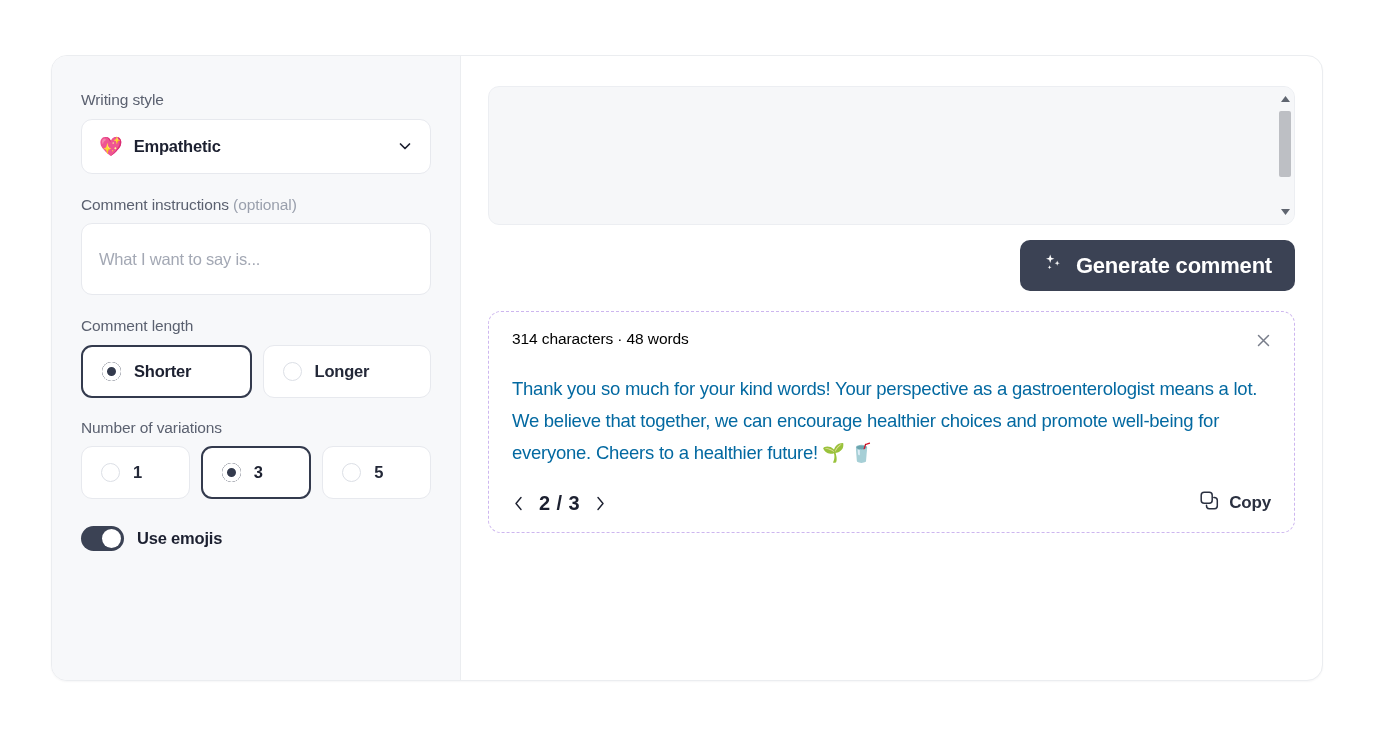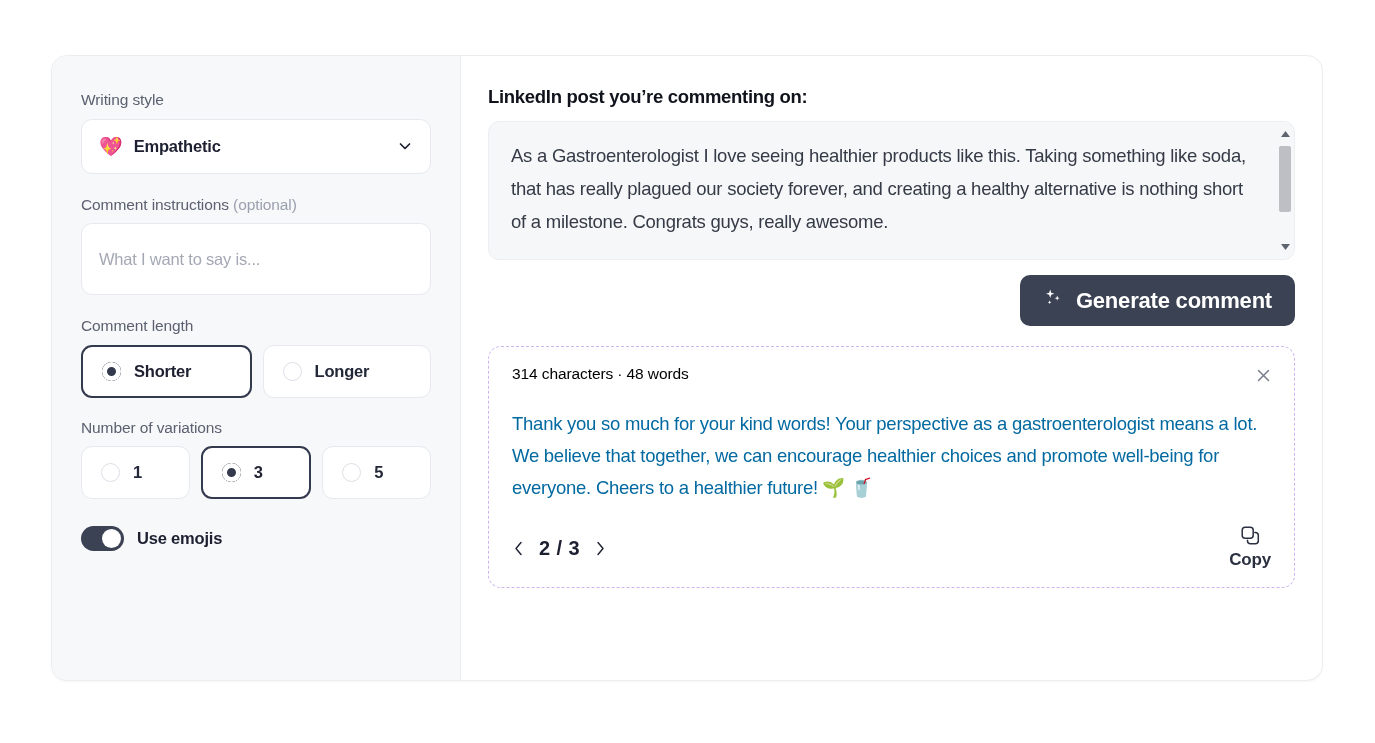--- a/index.html
+++ b/index.html
@@ -250,30 +250,29 @@
     display: flex; align-items: center; justify-content: center;
     cursor: pointer;
   }
   .pager-count {
     font-size: 20px;
     font-weight: 700;
     color: #1c2030;
     letter-spacing: 0.4px;
   }
   .copy-btn {
-    display: flex; align-items: center; 
+    display: flex; align-items: center; gap: 10px;
     font-size: 17px;
     font-weight: 700;
     color: #2a3040;
     letter-spacing: -0.2px;
     cursor: pointer;
     background: none; border: none;
     font-family: "Liberation Sans", sans-serif;
     padding: 0;
-    flex-direction: column;
   }
 </style>
 </head>
 <body>
 
 <div class="app">
 
   <div class="sidebar">
 
     <div class="field-label">
@@ -340,24 +339,22 @@
       <div class="toggle">
         <span class="knob"></span>
       </div>
       <span class="toggle-label">Use emojis</span>
     </div>
 
   </div>
 
   <div class="main">
 
-    <h1 class="main-title">LinkedIn post you’re commenting on:</h1>
 
     <div class="post-box">
-      <div class="post-text">As a Gastroenterologist I love seeing healthier products like this. Taking something like soda, that has really plagued our society forever, and creating a healthy alternative is nothing short of a milestone. Congrats guys, really awesome.</div>
       <div class="scrollbar">
         <span class="sb-arrow sb-up">
           <svg width="11" height="8" viewBox="0 0 11 8">
               <path d="M5.5 1 L10 7 L1 7 Z" fill="#5f6570"></path>
             </svg>
         </span>
         <span class="sb-thumb"></span>
         <span class="sb-arrow sb-down">
           <svg width="11" height="8" viewBox="0 0 11 8">
               <path d="M5.5 7 L1 1 L10 1 Z" fill="#5f6570"></path>

